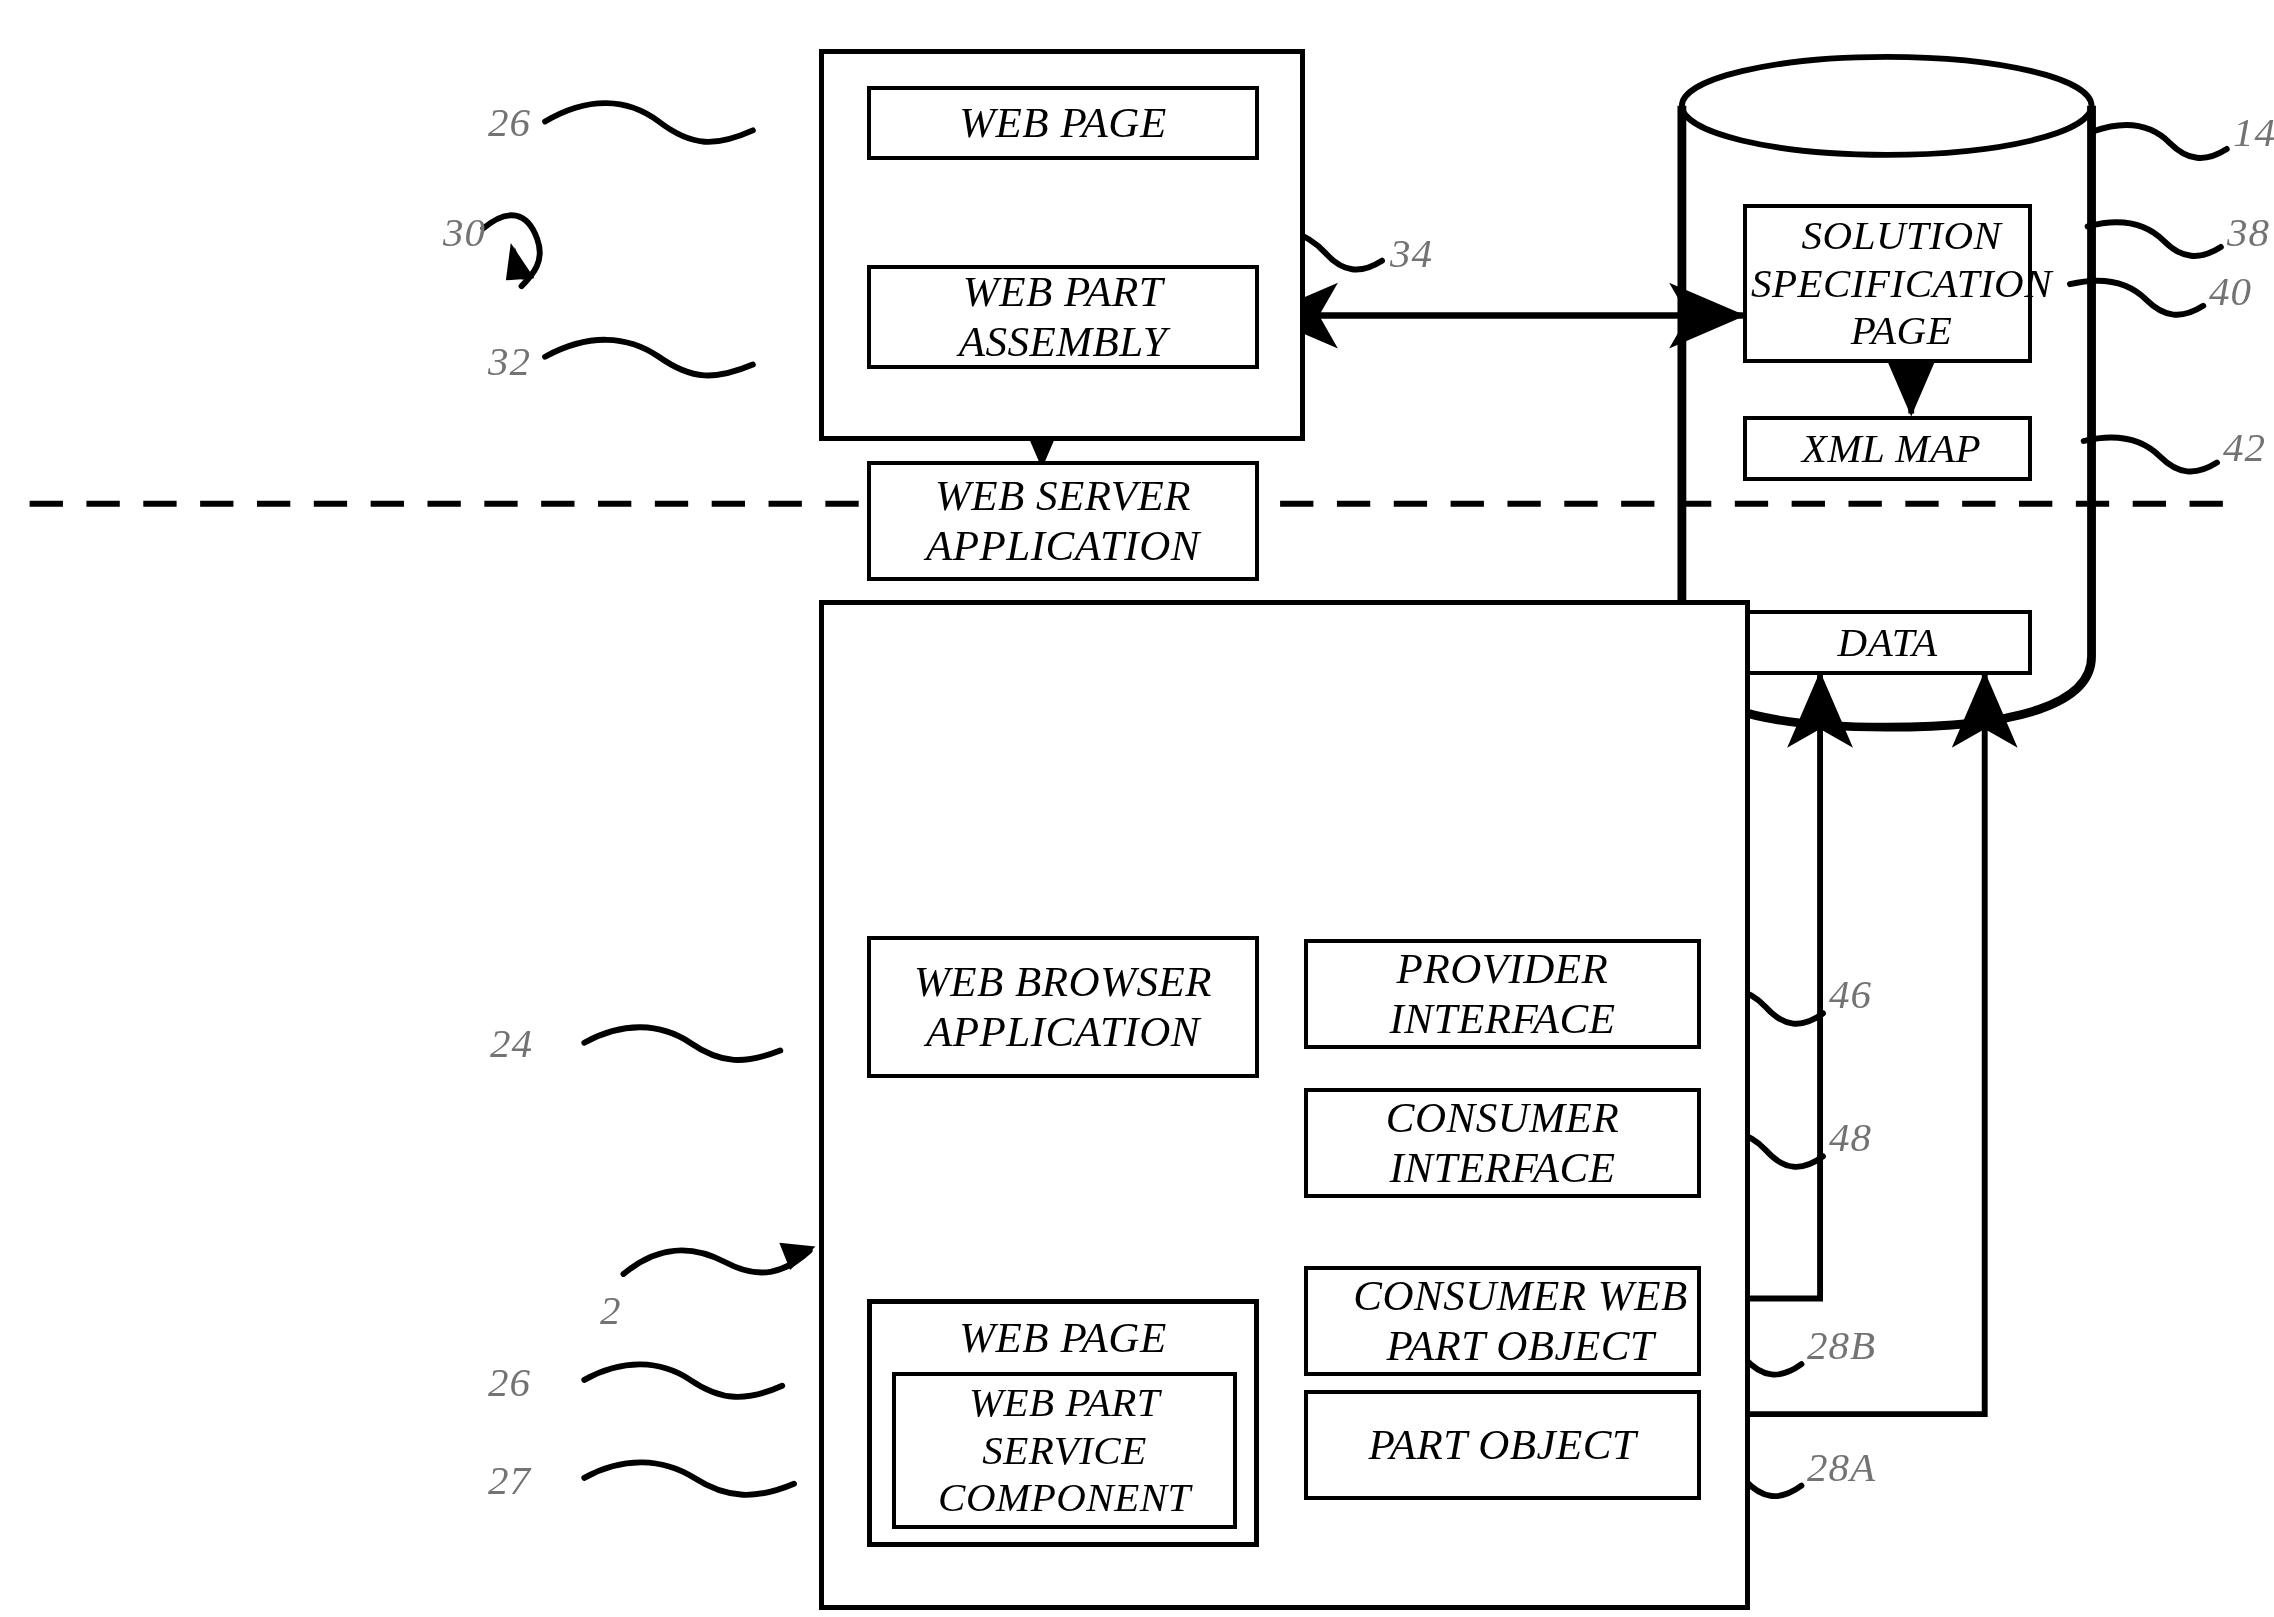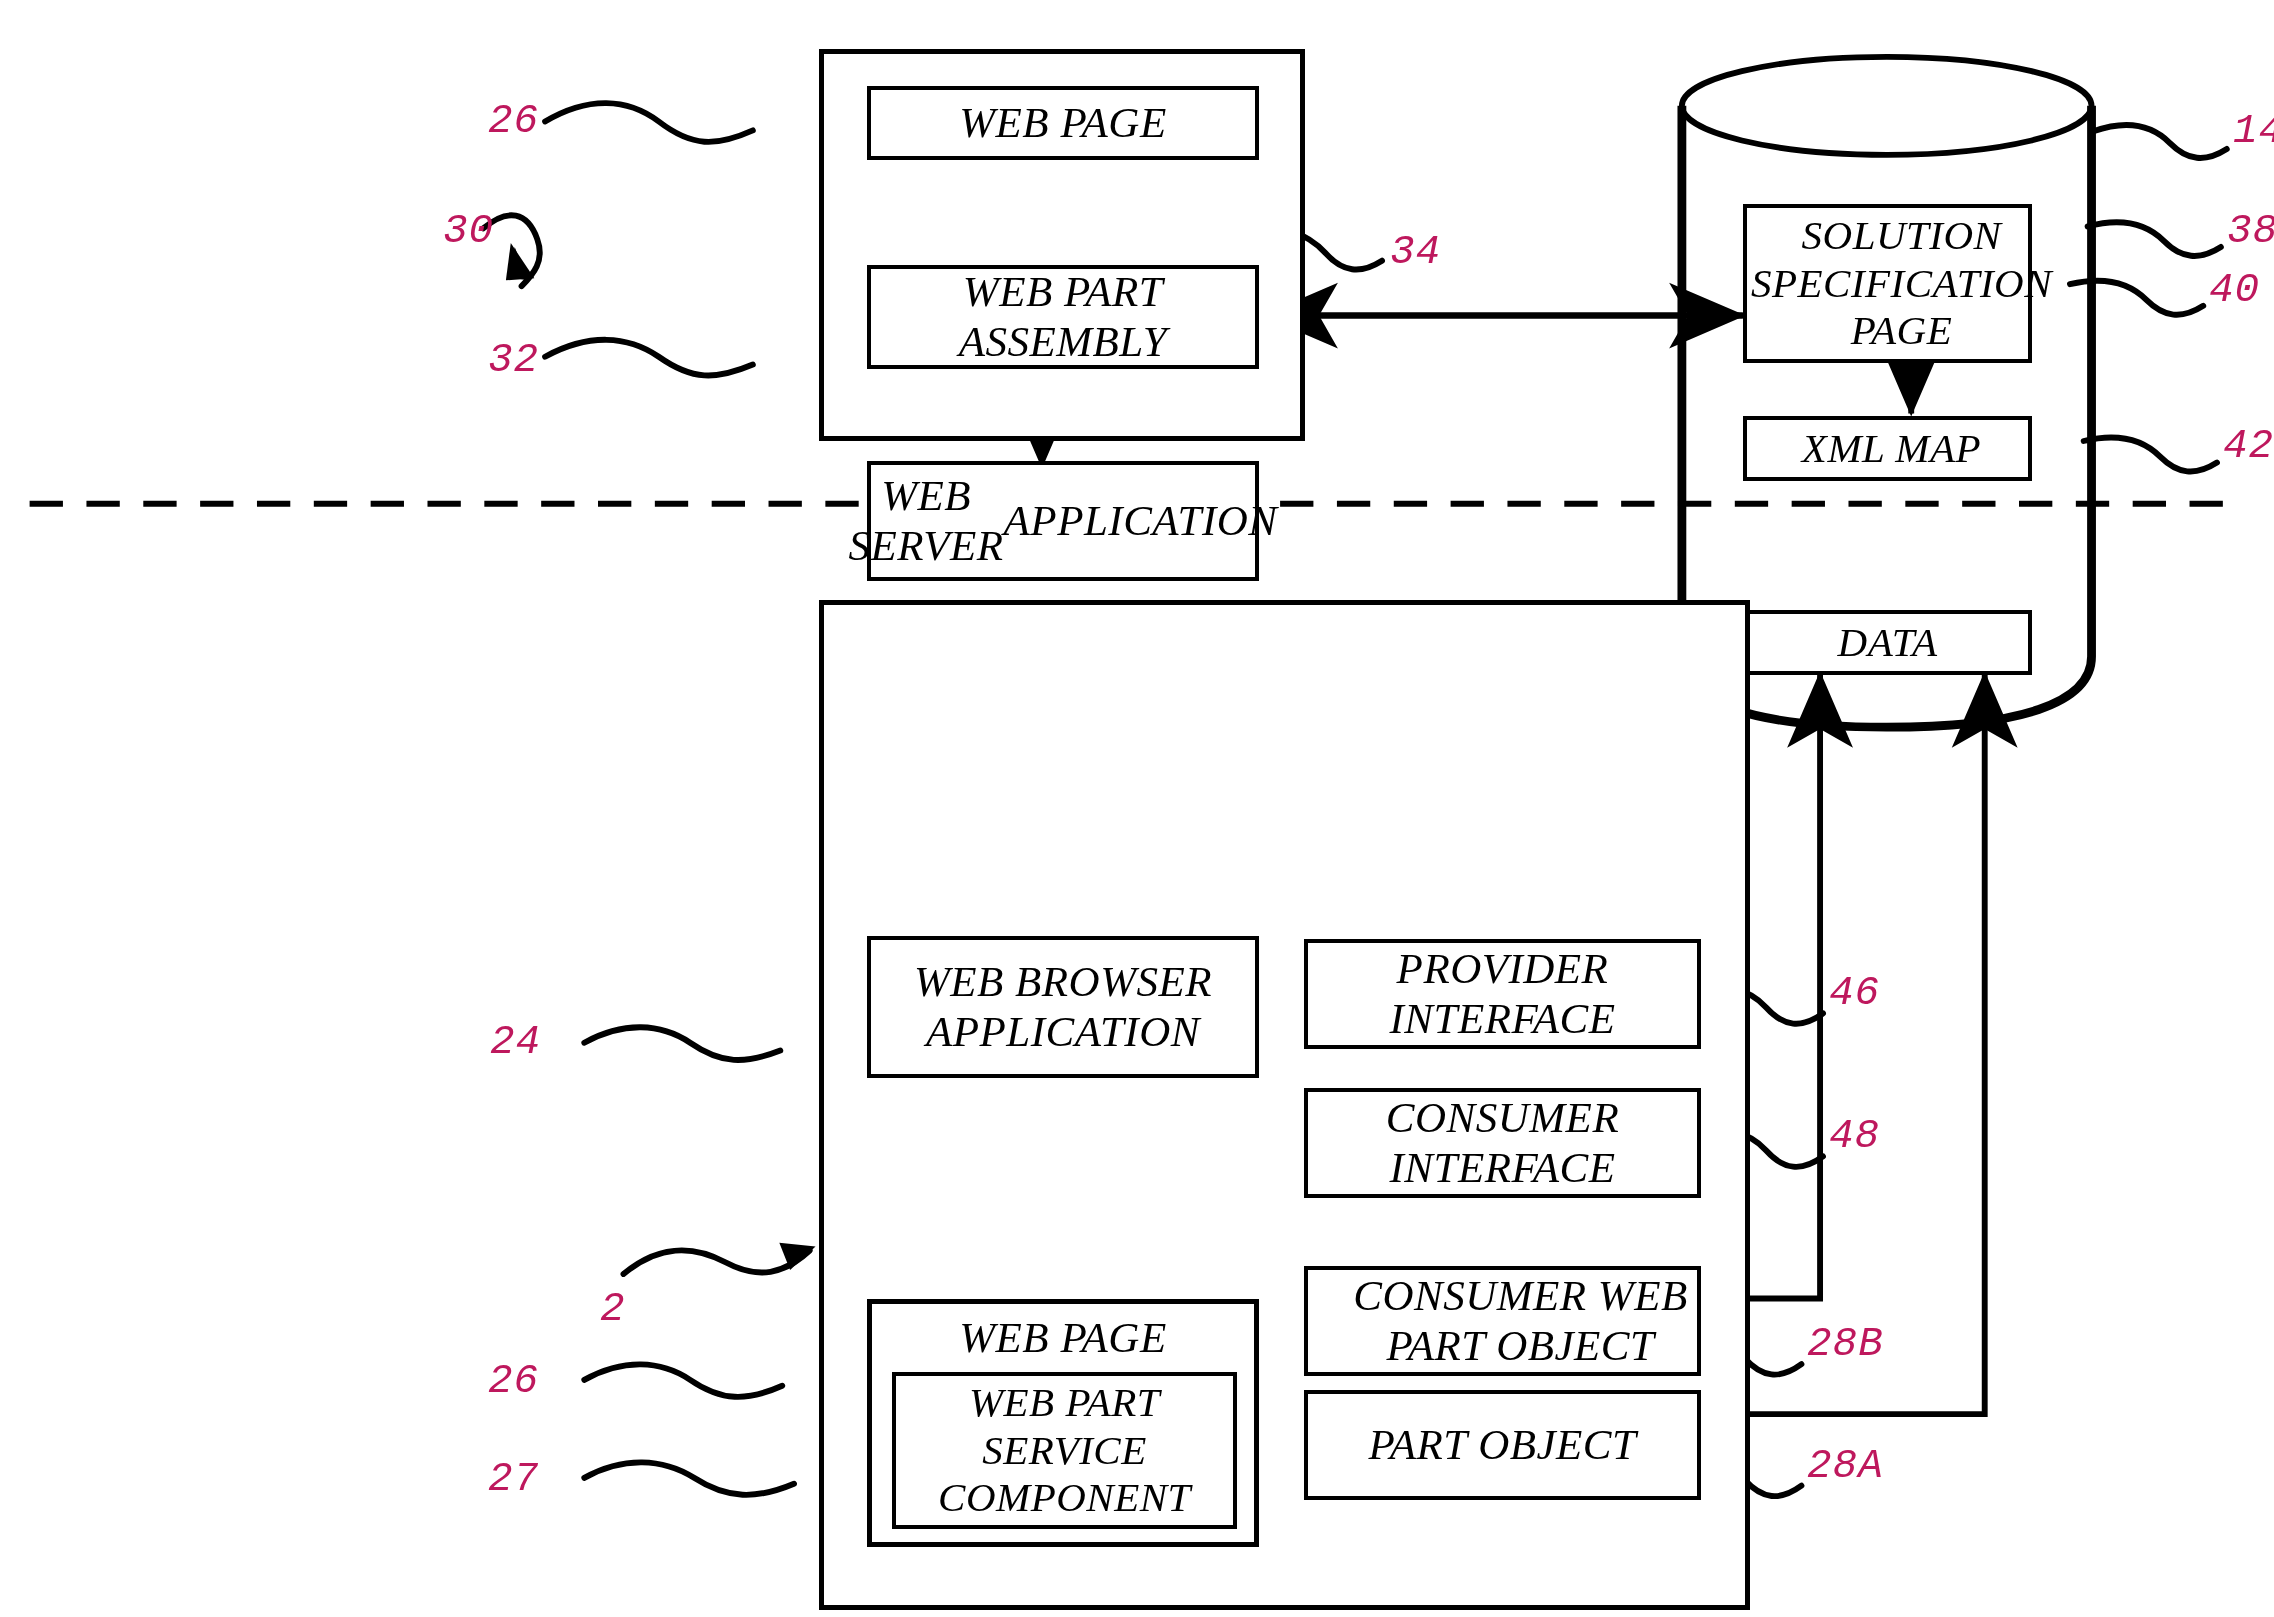--- a/index.html
+++ b/index.html
@@ -41,25 +41,24 @@
   .container-box {
     position: absolute;
     box-sizing: border-box;
     border: 5.9px solid #000;
     background: #fff;
   }
   .refnum {
     position: absolute;
     font-style: italic;
     font-weight: 400;
-    color: #be185d;
+    color: #737373;
     font-size: 41px;
     letter-spacing: 1px;
     white-space: nowrap;
-    font-family: Liberation Mono, monospace;
   }
   .t38 { font-size: 41px; text-align: center; }
   .t34 { font-size: 41px; }
   .box-lg { font-size: 43px; }
   .box-md { font-size: 41px; }
 </style>
 </head>
 <body>
 
 <div id="figure">
@@ -177,21 +176,21 @@
 
   <div class="node box-lg" style="left:867px; top:86px; width:392px; height:74px;">
     <span>WEB PAGE</span>
   </div>
 
   <div class="node box-lg" style="left:867px; top:265px; width:392px; height:104px; flex-direction:column;">
     <span>WEB PART</span>
     <span>ASSEMBLY</span>
   </div>
 
-  <div class="node box-lg" style="left:867px; top:461px; width:392px; height:120px; flex-direction:row;">
+  <div class="node box-lg" style="left:867px; top:461px; width:392px; height:120px; flex-direction:column;">
     <span>WEB SERVER</span>
     <span>APPLICATION</span>
   </div>
 
   <div class="node box-md" style="left:1743px; top:204px; width:289px; height:159px; flex-direction:column;padding-left:28px;">
     <span>SOLUTION</span>
     <span>SPECIFICATION</span>
     <span>PAGE</span>
   </div>
 

